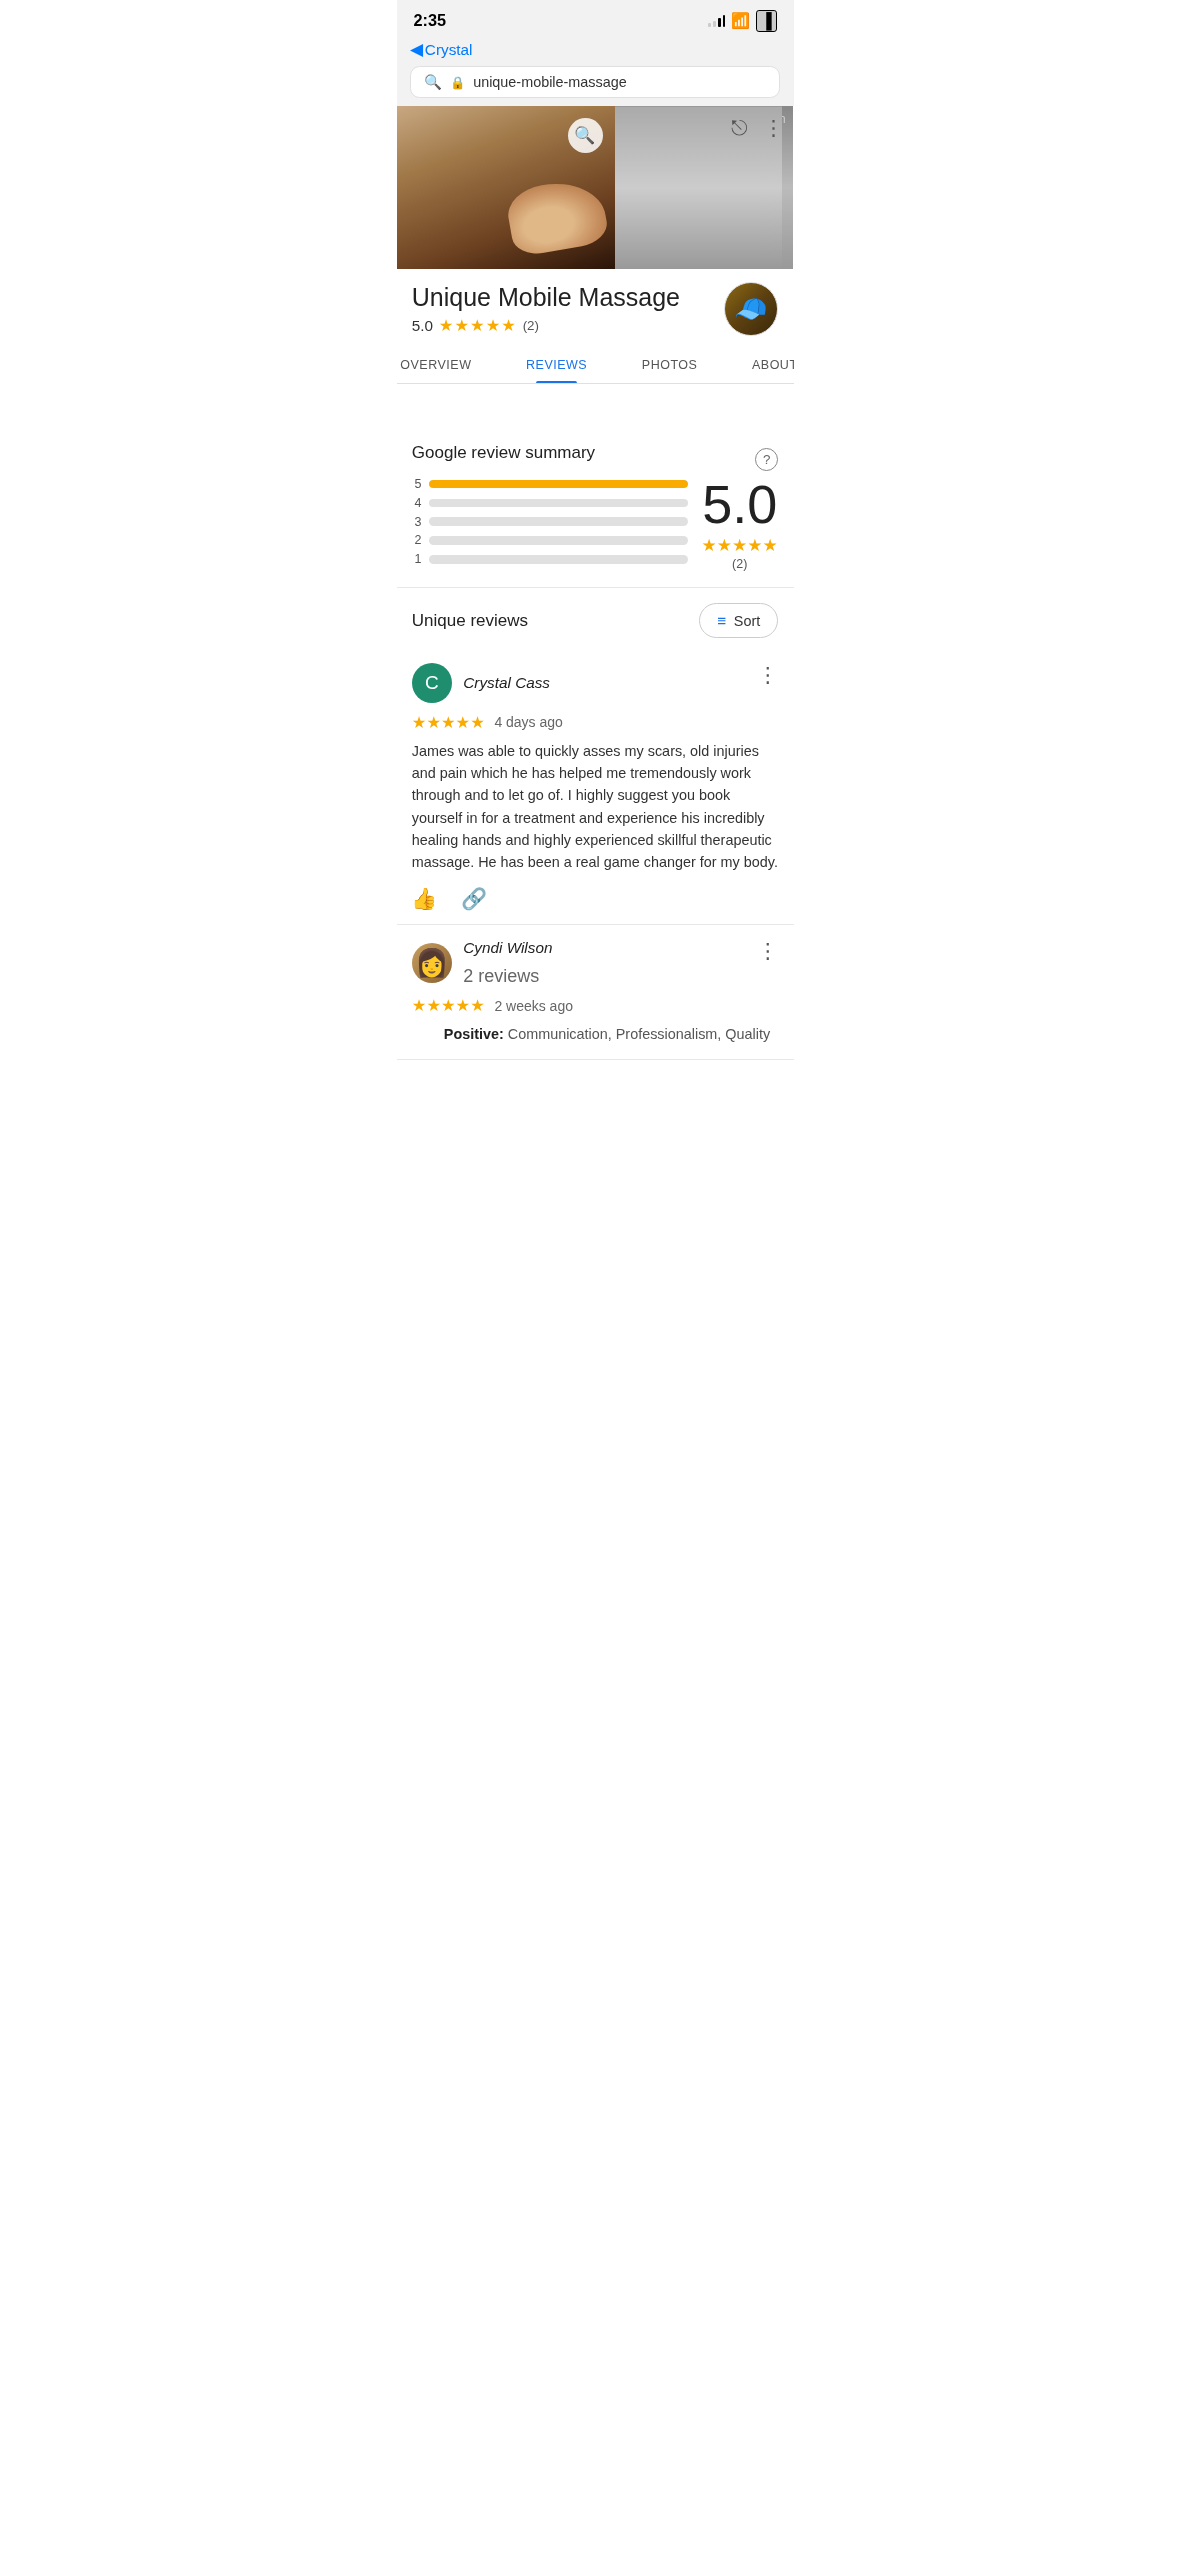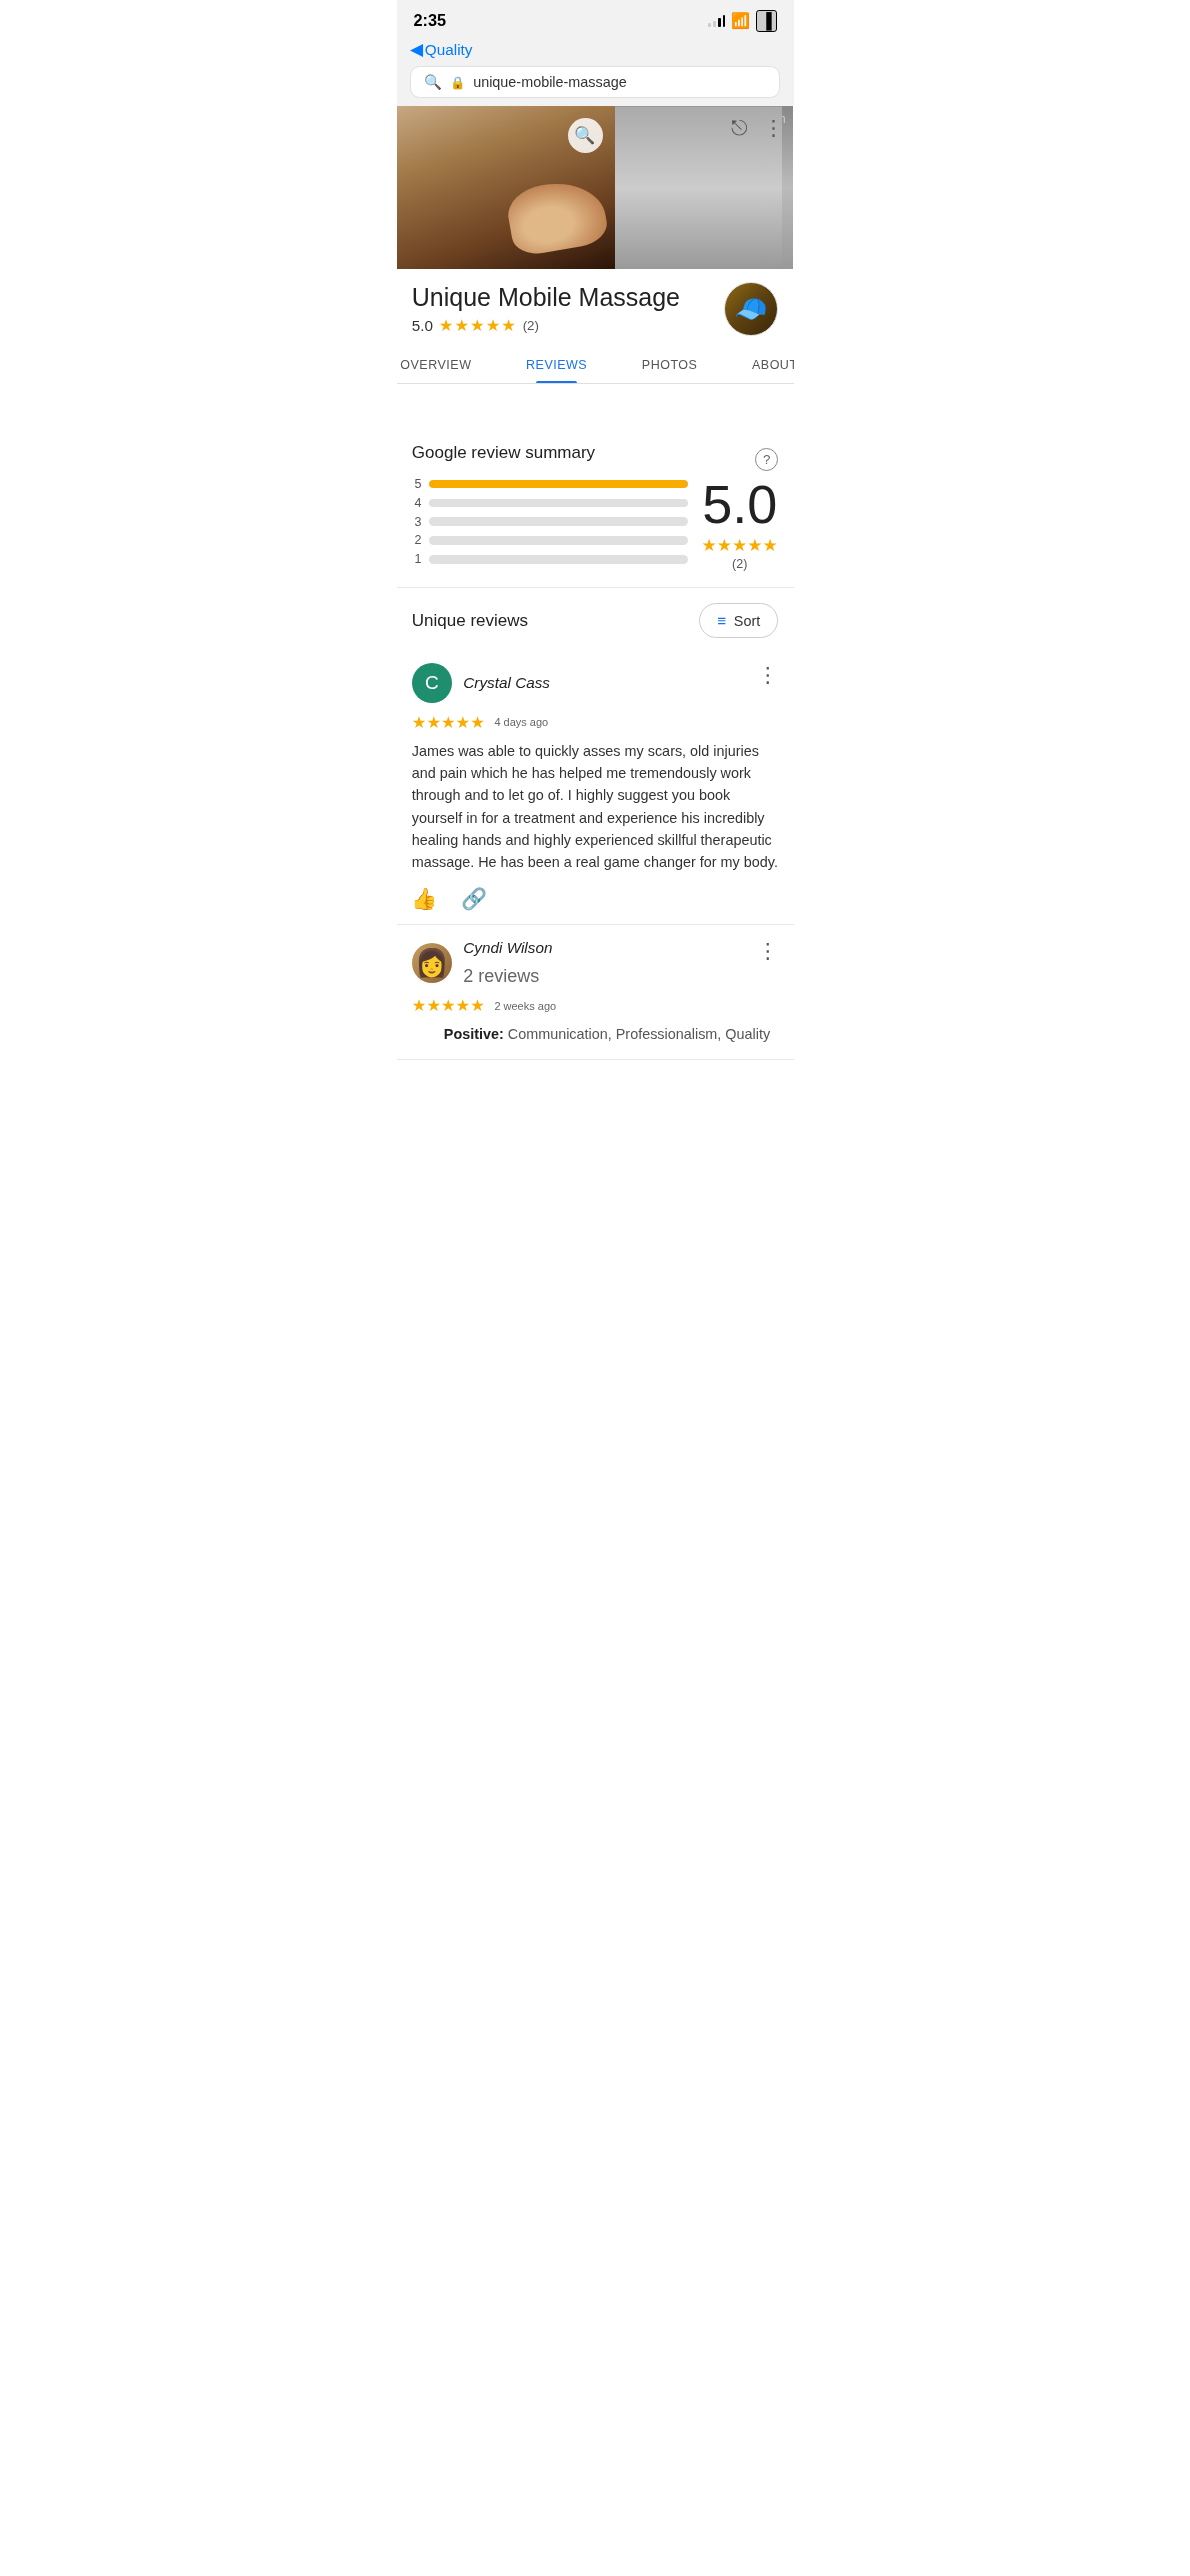--- a/index.html
+++ b/index.html
@@ -357,21 +357,21 @@
       display: flex;
       align-items: center;
       gap: 9.6px;
       margin-top: 9.6px;
     }
     .review-stars {
       color: #f9ab00;
       font-size: 16.3px;
     }
     .review-time {
-      font-size: 11px;
+      font-size: 14px;
       color: #666;
     }
     .review-text {
       margin-top: 7.7px;
       font-size: 14.4px;
       color: #333;
       line-height: 1.55;
     }
     .review-actions {
       display: flex;
@@ -415,21 +415,21 @@
       <div class="signal-bar" style="height:12.5px"></div>
     </div>
     <span style="font-size:15.3px;">📶</span>
     <span style="font-size:15.3px; border:1.9px solid #000; border-radius:2.9px; padding:1px 3.8px; background:#ccc;">▐</span>
   </div>
 </div>
 
 <div class="nav-bar">
   <div class="nav-back">
     <span class="nav-back-arrow">◀</span>
-    <span>Quality</span>
+    <span>Crystal</span>
   </div>
   <div class="address-bar">
     <span style="font-size:14.4px;color:#888;">🔍</span>
     <span style="font-size:12.5px;color:#555;">🔒</span>
     <span class="address-bar-text">unique-mobile-massage</span>
   </div>
 </div>
 
 <div class="hero-container">
   <div class="hero-main">

